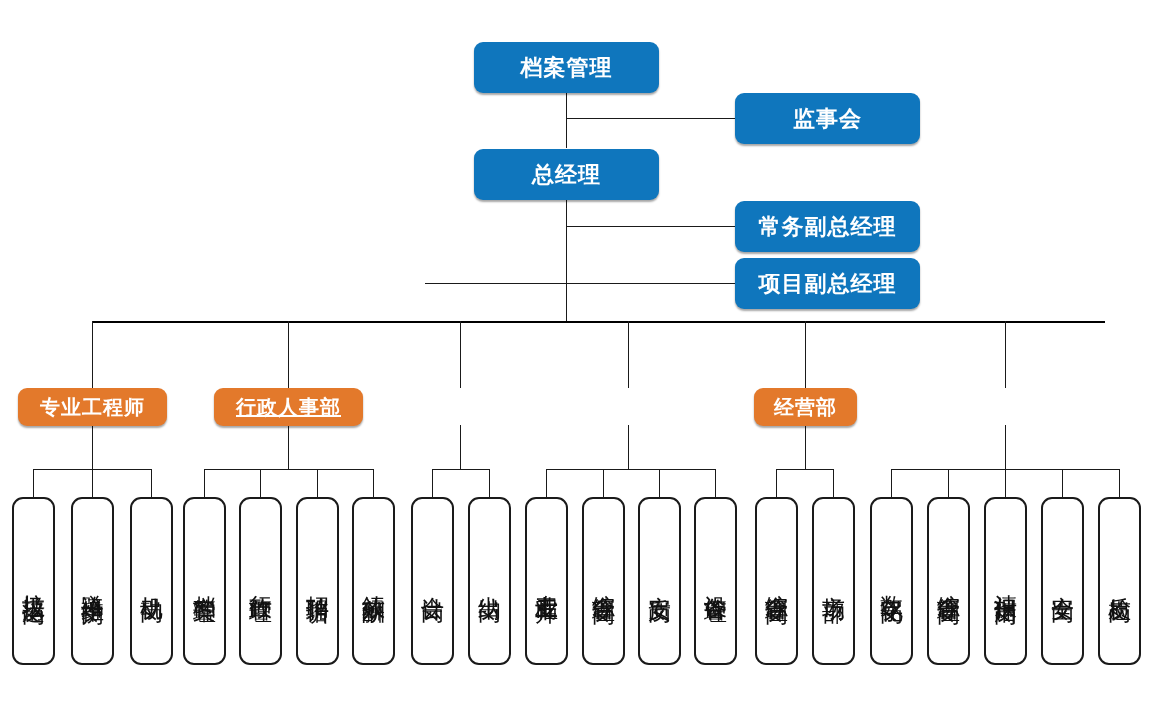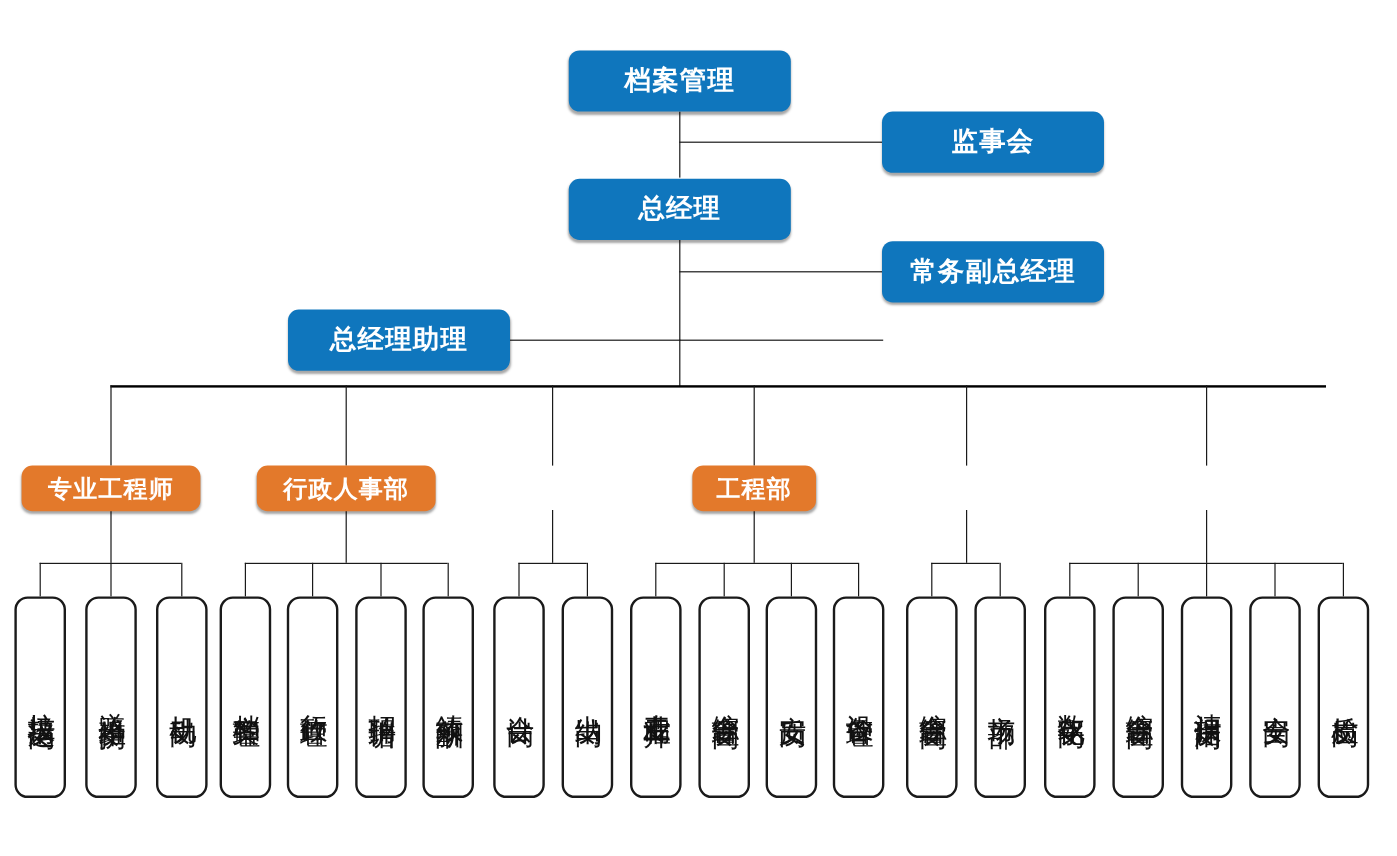--- a/index.html
+++ b/index.html
@@ -144,26 +144,26 @@
   <div class="ln v" style="left:1119px;top:469px; height:28px;"></div>
 
   <div class="node blue" style="left:474px; top:42px; width:185px; height:51px;">档案管理</div>
 
   <div class="node blue" style="left:735px; top:93px; width:185px; height:51px;">监事会</div>
 
   <div class="node blue" style="left:474px; top:149px; width:185px; height:51px;">总经理</div>
 
   <div class="node blue" style="left:735px; top:201px; width:185px; height:51px;">常务副总经理</div>
 
-
-  <div class="node blue" style="left:240px; top:258px; width:185px; height:51px;">总经理助理</div>
+  <div class="node blue" style="left:735px; top:258px; width:185px; height:51px;">项目副总经理</div>
+
 
   <div class="node orange" style="left:18px;  top:388px; width:149px; height:38px;">专业工程师</div>
-  <div class="node orange" style="left:214px; top:388px; width:149px; height:38px;">行政人事部</div>
-  <div class="node orange" style="left:577px; top:388px; width:103px; height:38px;">工程部</div>
+  <div class="node orange" style="left:214px; top:388px; width:149px; height:38px;text-decoration:underline;">行政人事部</div>
+  <div class="node orange" style="left:754px; top:388px; width:103px; height:38px;">经营部</div>
 
   <div class="leaf" style="left:12px; top:497px; width:43px; height:168px;">
     <span class="vt">垃圾清运岗</span>
   </div>
   <div class="leaf" style="left:71px; top:497px; width:43px; height:168px;">
     <span class="vt">道路维护岗</span>
   </div>
   <div class="leaf" style="left:130px; top:497px; width:43px; height:168px;">
     <span class="vt">机动岗</span>
   </div>

